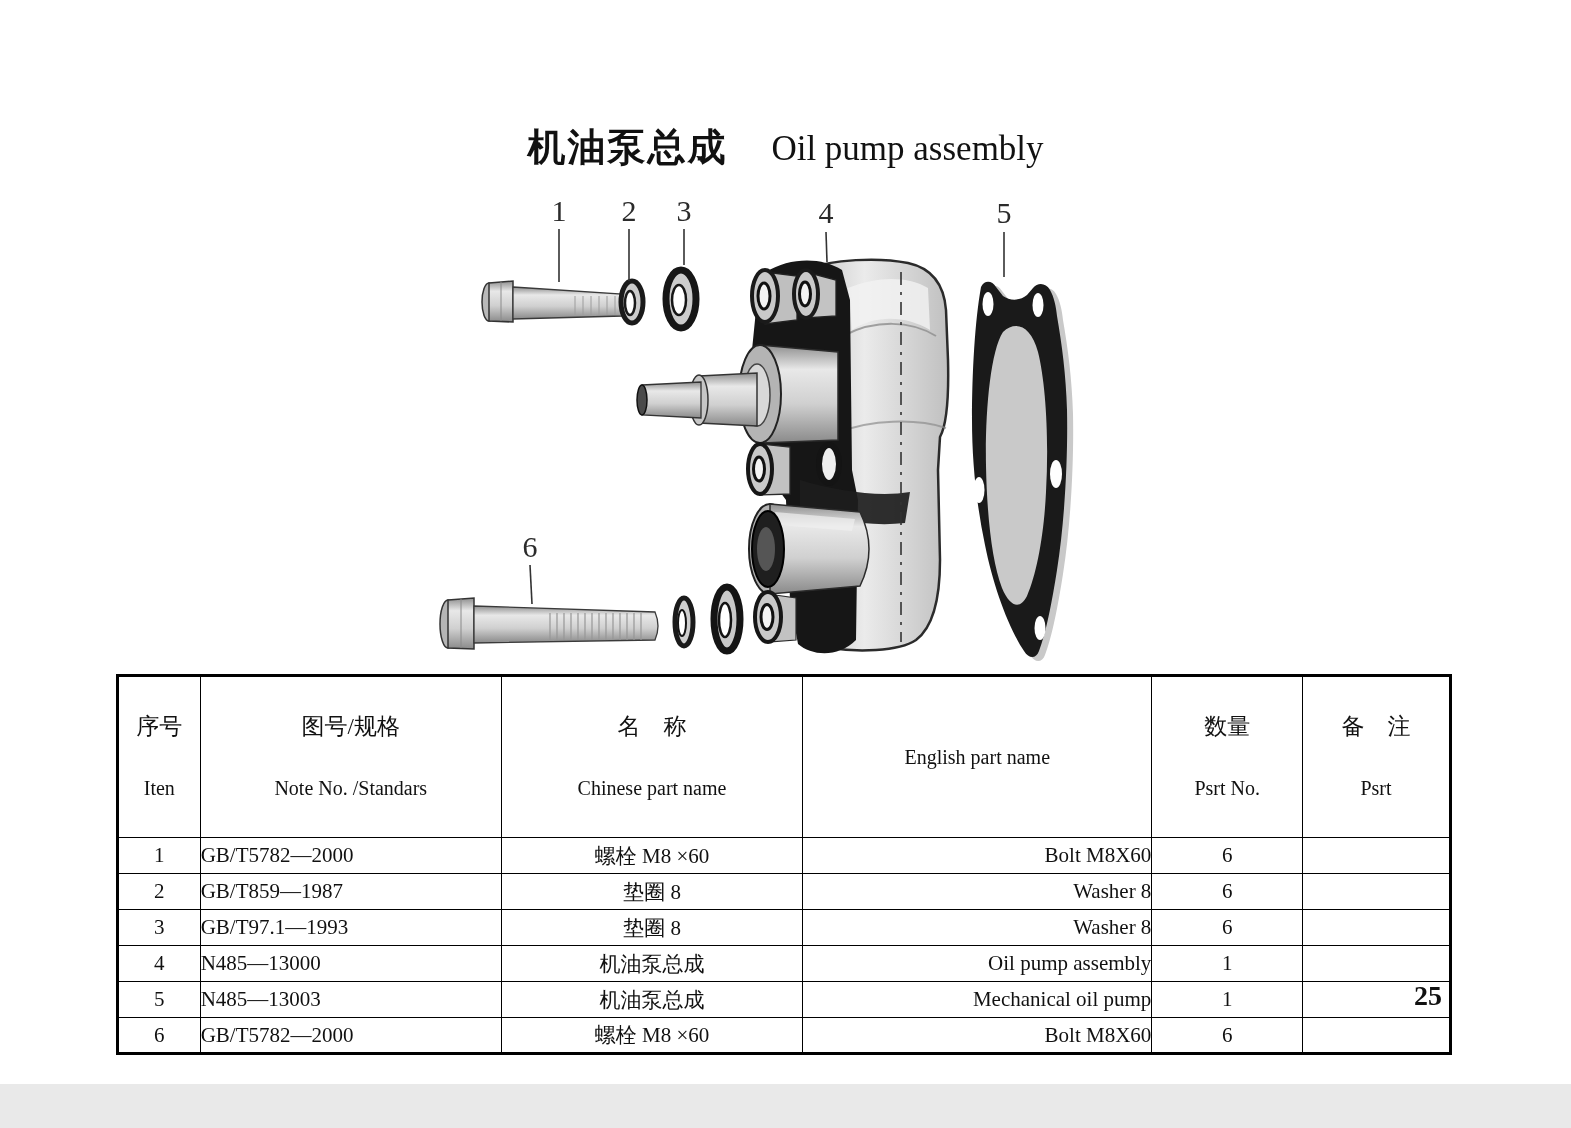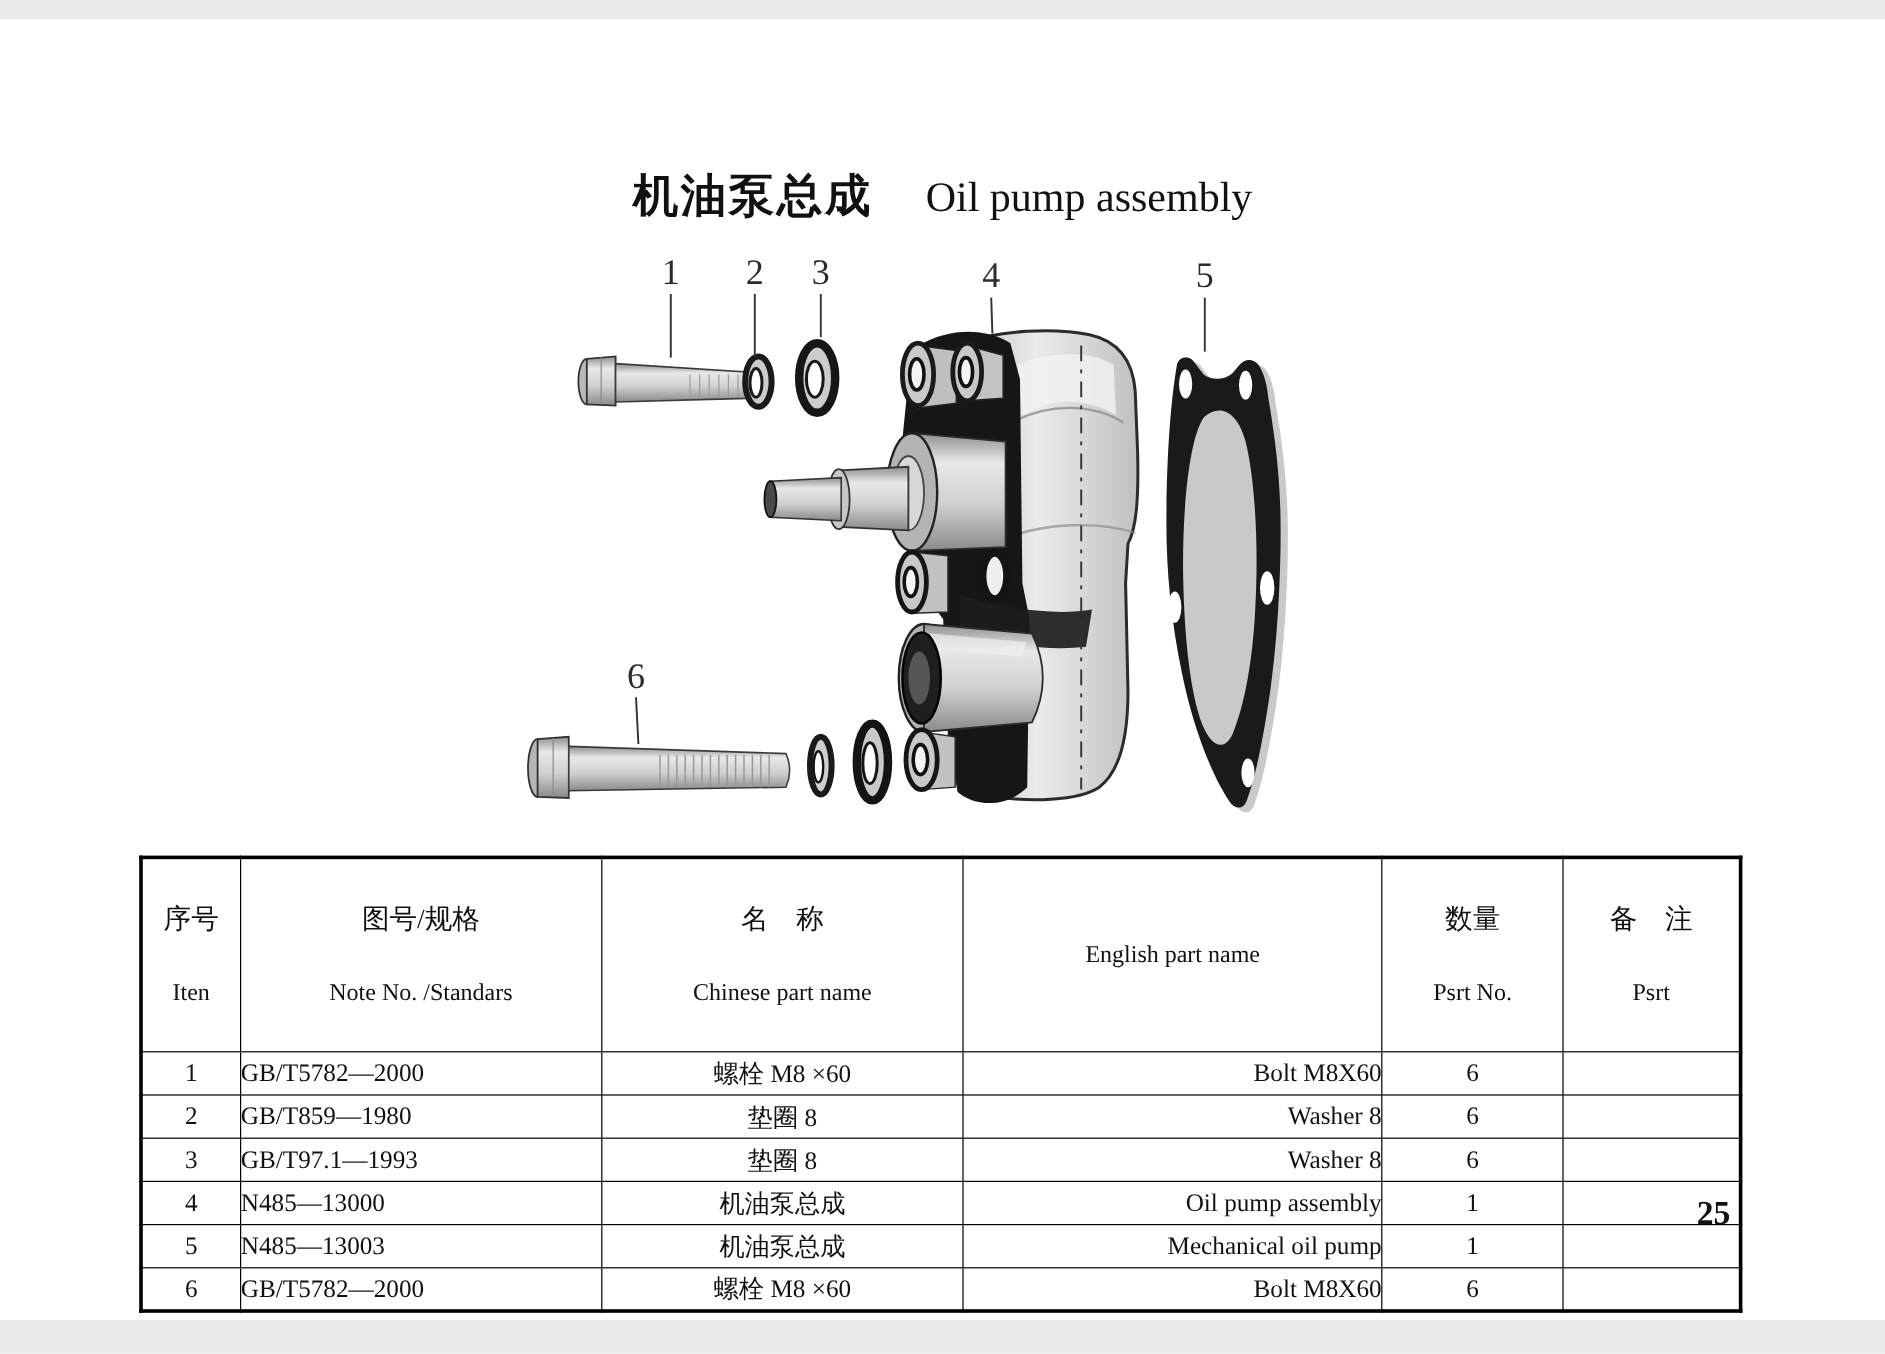--- a/index.html
+++ b/index.html
@@ -3,31 +3,31 @@
 <meta charset="utf-8">
 <style>
   html,body{margin:0;padding:0;background:#e9e9e9;}
   .page{
     position:relative;
     width:1571px;height:1084px;
     background:#ffffff;
     font-family:"Liberation Serif","DejaVu Serif",serif;
     color:#111;
     overflow:hidden;
-    margin:16px auto;
+    margin:0 auto;
   }
   .title-row{
     position:absolute;top:122px;left:0;right:0;
     display:flex;justify-content:center;align-items:baseline;gap:44px;
   }
   .title-zh{font-size:38px;font-weight:700;letter-spacing:2px;}
   .title-en{font-size:35px;font-weight:400;}
   svg.diagram{position:absolute;left:0;top:0;}
   .parts-table{
-    position:absolute;left:116px;top:697px;width:1336px;
+    position:absolute;left:116px;top:674px;width:1336px;
     border-collapse:collapse;table-layout:fixed;
     border:3px solid #000;
   }
   .parts-table th,.parts-table td{
     border:1.6px solid #000;
     padding:0;
     font-weight:400;
     overflow:hidden;
     white-space:pre;
   }
@@ -270,21 +270,21 @@
       <tr>
         <td class="c-item">1</td>
         <td class="c-part">GB/T5782—2000</td>
         <td class="c-zhname">螺栓 M8 ×60</td>
         <td class="c-enname">Bolt M8X60</td>
         <td class="c-qty">6</td>
         <td class="c-note"></td>
       </tr>
       <tr>
         <td class="c-item">2</td>
-        <td class="c-part">GB/T859—1980</td>
+        <td class="c-part">GB/T859—1987</td>
         <td class="c-zhname">垫圈 8</td>
         <td class="c-enname">Washer 8</td>
         <td class="c-qty">6</td>
         <td class="c-note"></td>
       </tr>
       <tr>
         <td class="c-item">3</td>
         <td class="c-part">GB/T97.1—1993</td>
         <td class="c-zhname">垫圈 8</td>
         <td class="c-enname">Washer 8</td>

